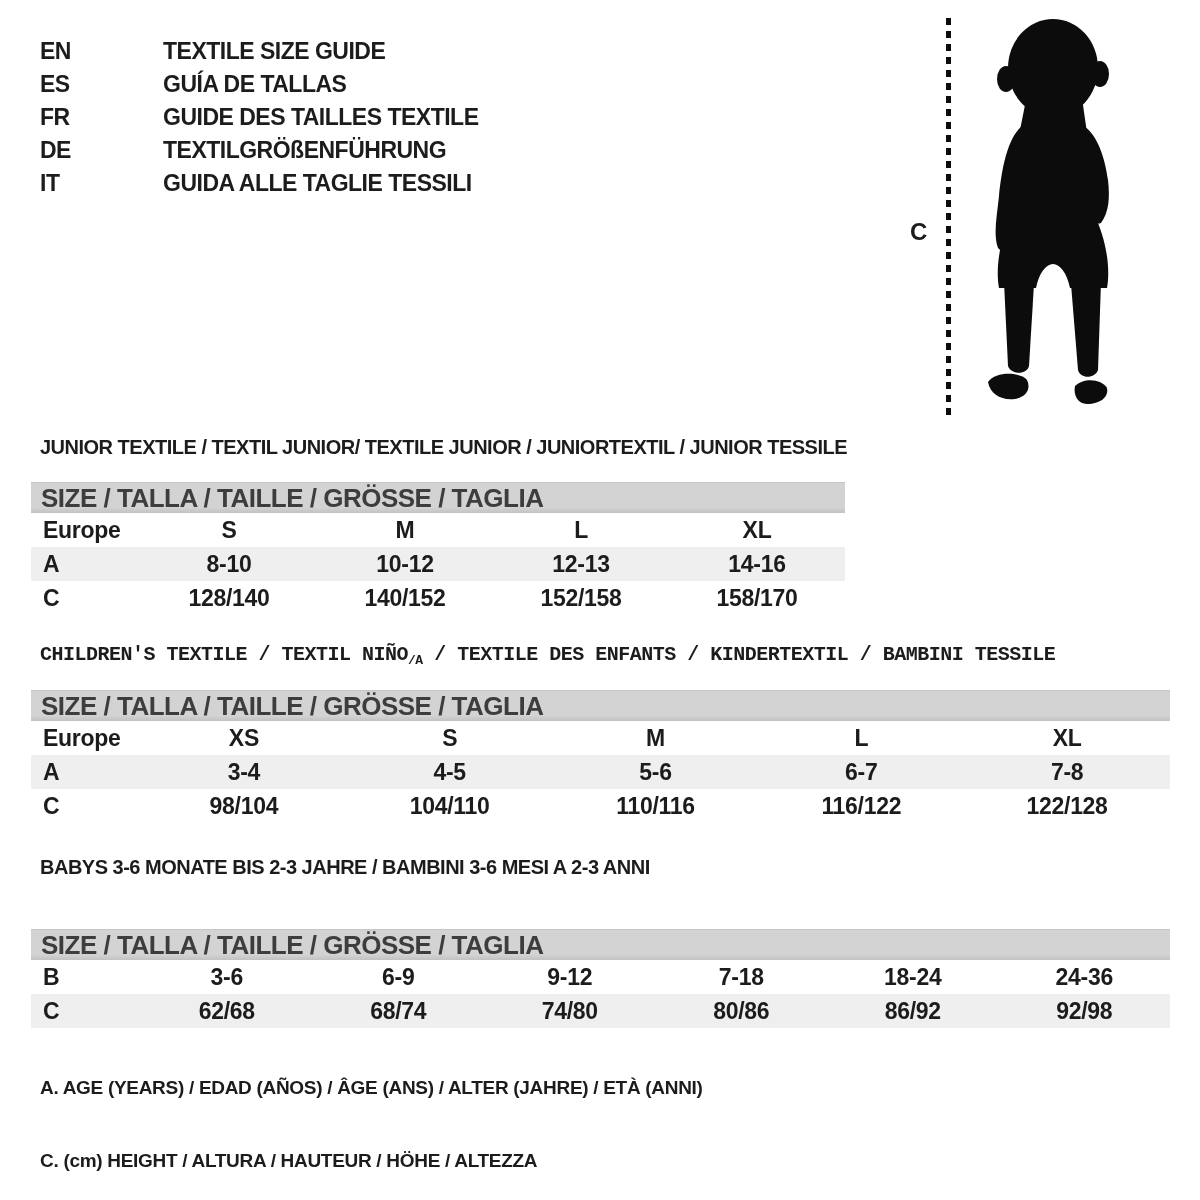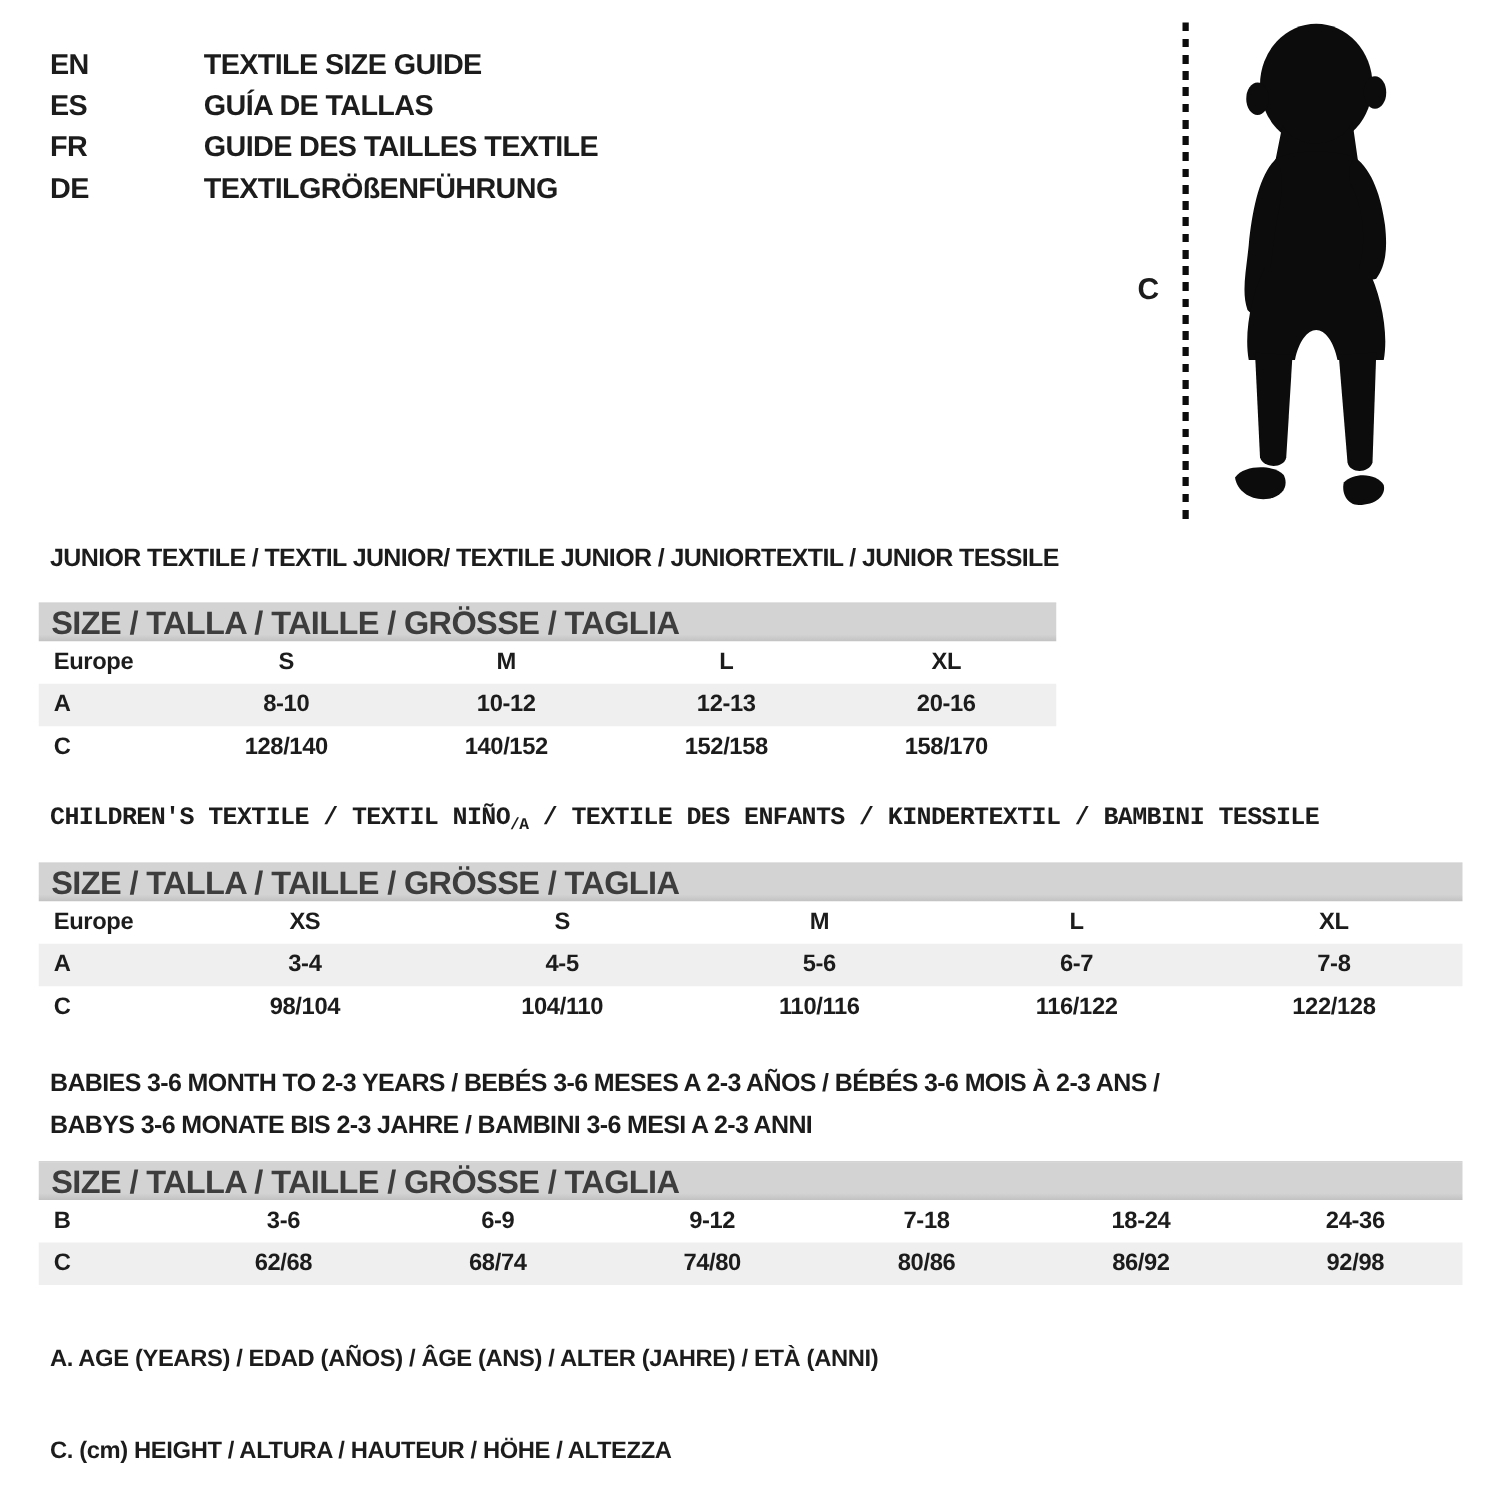--- a/index.html
+++ b/index.html
@@ -27,21 +27,21 @@
   
   .sec-title{font-size:20px;letter-spacing:-0.5px;white-space:nowrap;}
   .sub-a{font-size:13px;position:relative;top:4px;}
 
   
   .table{display:block;}
   .size-bar{height:30px;line-height:30px;padding-left:10px;
     background:linear-gradient(to bottom,var(--header_bar,#d3d3d3) 82%,#c2c2c2);
     border-top:1px solid #c6c6c6;
     color:var(--size_header_text,#3d3d3d);font-size:26px;letter-spacing:-0.5px;}
-  .trow{display:grid;align-items:center;height:34px;font-size:19px;letter-spacing:-0.3px;}
+  .trow{display:grid;align-items:center;height:34px;font-size:23px;letter-spacing:-0.3px;}
   .trow.shade{background:var(--row_shade,#efefef);}
   .cols4{grid-template-columns:110px repeat(4,1fr);}
   .cols5{grid-template-columns:110px repeat(5,1fr);}
   .cols6{grid-template-columns:110px repeat(6,1fr);}
   .tlabel{padding-left:12px;text-align:left;}
   .tcell{text-align:center;}
 
   .junior-table{left:31px;top:482px;width:814px;}
   .children-table{left:31px;top:690px;width:1139px;}
   .babies-table{left:31px;top:929px;width:1139px;}
@@ -66,20 +66,24 @@
     <span class="lang-code">ES</span>
     <span>GUÍA DE TALLAS</span>
   </div>
   <div class="lang-row">
     <span class="lang-code">FR</span>
     <span>GUIDE DES TAILLES TEXTILE</span>
   </div>
   <div class="lang-row">
     <span class="lang-code">DE</span>
     <span>TEXTILGRÖßENFÜHRUNG</span>
+  </div>
+  <div class="lang-row">
+    <span class="lang-code">IT</span>
+    <span>GUIDA ALLE TAGLIE TESSILI</span>
   </div>
 </div>
 
 <div class="abs dash-line"></div>
 <div class="abs c-label">C</div>
 
 <svg class="abs figure-svg" viewBox="0 0 170 400" xmlns="http://www.w3.org/2000/svg">
   <g>
     <ellipse cx="85" cy="52" rx="45" ry="49"></ellipse>
     <ellipse cx="38" cy="63" rx="9" ry="13"></ellipse>
@@ -106,21 +110,21 @@
     <span class="tcell">S</span>
     <span class="tcell">M</span>
     <span class="tcell">L</span>
     <span class="tcell">XL</span>
   </div>
   <div class="trow cols4 shade">
     <span class="tlabel">A</span>
     <span class="tcell">8-10</span>
     <span class="tcell">10-12</span>
     <span class="tcell">12-13</span>
-    <span class="tcell">20-16</span>
+    <span class="tcell">14-16</span>
   </div>
   <div class="trow cols4">
     <span class="tlabel">C</span>
     <span class="tcell">128/140</span>
     <span class="tcell">140/152</span>
     <span class="tcell">152/158</span>
     <span class="tcell">158/170</span>
   </div>
 </div>
 
@@ -151,21 +155,20 @@
     <span class="tlabel">C</span>
     <span class="tcell">98/104</span>
     <span class="tcell">104/110</span>
     <span class="tcell">110/116</span>
     <span class="tcell">116/122</span>
     <span class="tcell">122/128</span>
   </div>
 </div>
 
 <div class="abs sec-title babies-title">
-  <div>BABIES 3-6 MONTH TO 2-3 YEARS / BEBÉS 3-6 MESES A 2-3 AÑOS / BÉBÉS 3-6 MOIS À 2-3 ANS /</div>
   <div>BABYS 3-6 MONATE BIS 2-3 JAHRE / BAMBINI 3-6 MESI A 2-3 ANNI</div>
 </div>
 <div class="abs table babies-table">
   <div class="size-bar">
     <span>SIZE / TALLA / TAILLE / GRÖSSE / TAGLIA</span>
   </div>
   <div class="trow cols6">
     <span class="tlabel">B</span>
     <span class="tcell">3-6</span>
     <span class="tcell">6-9</span>

